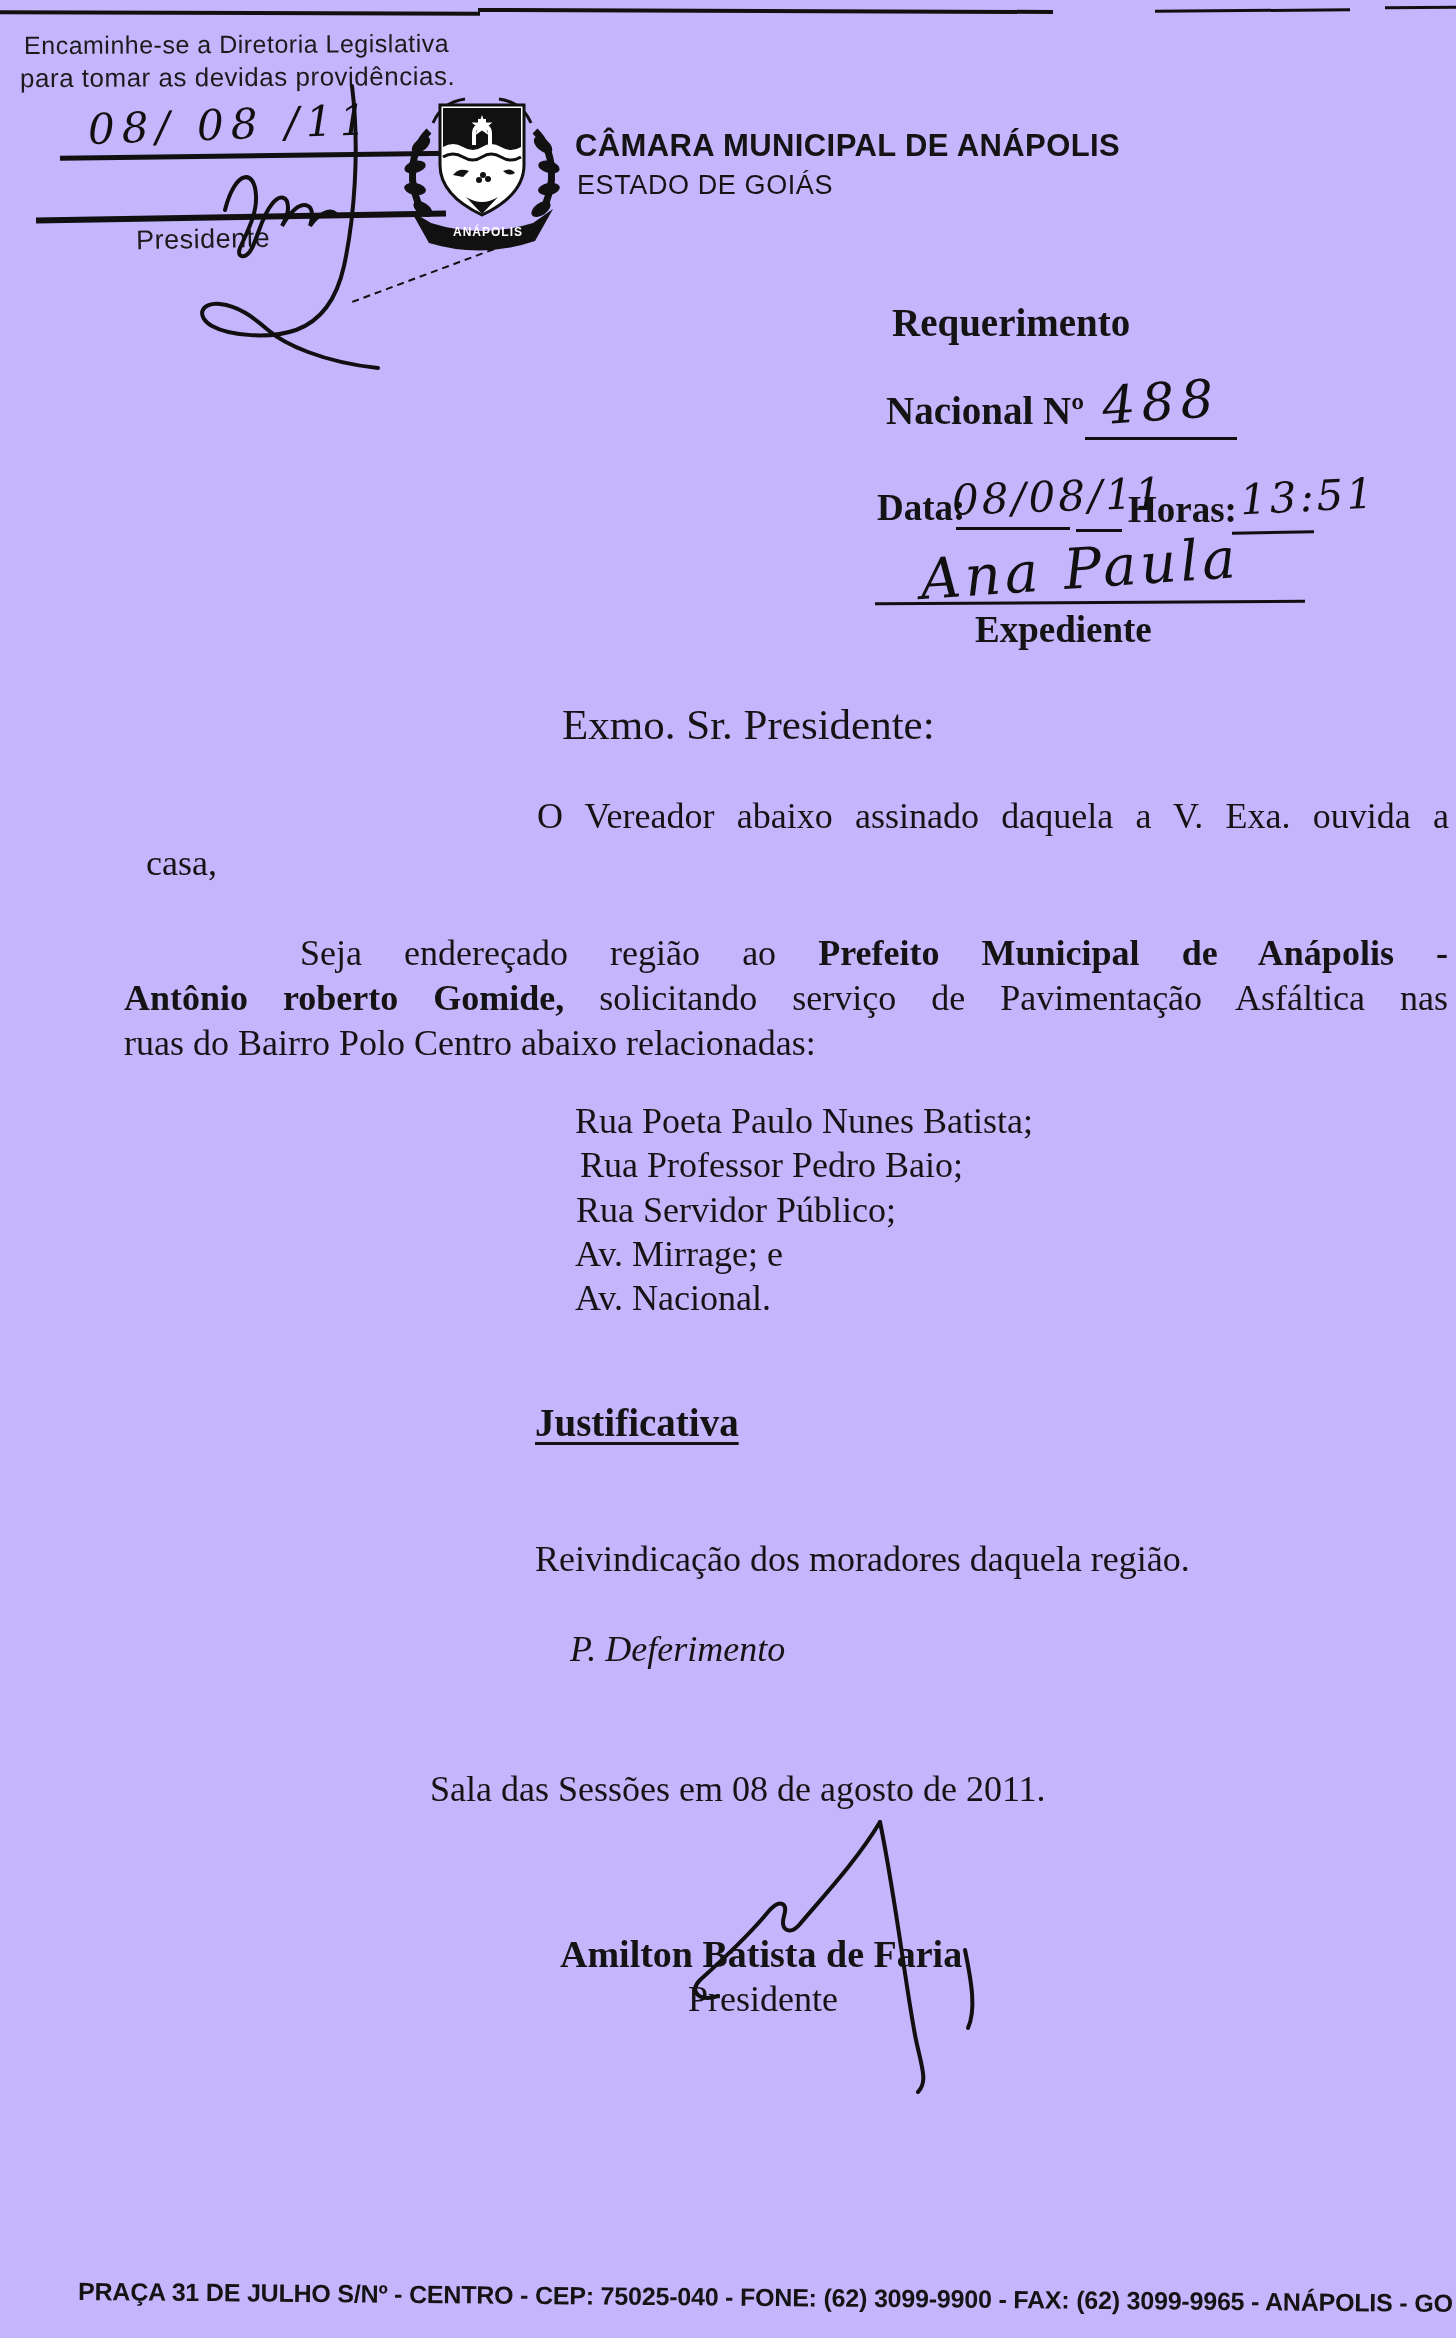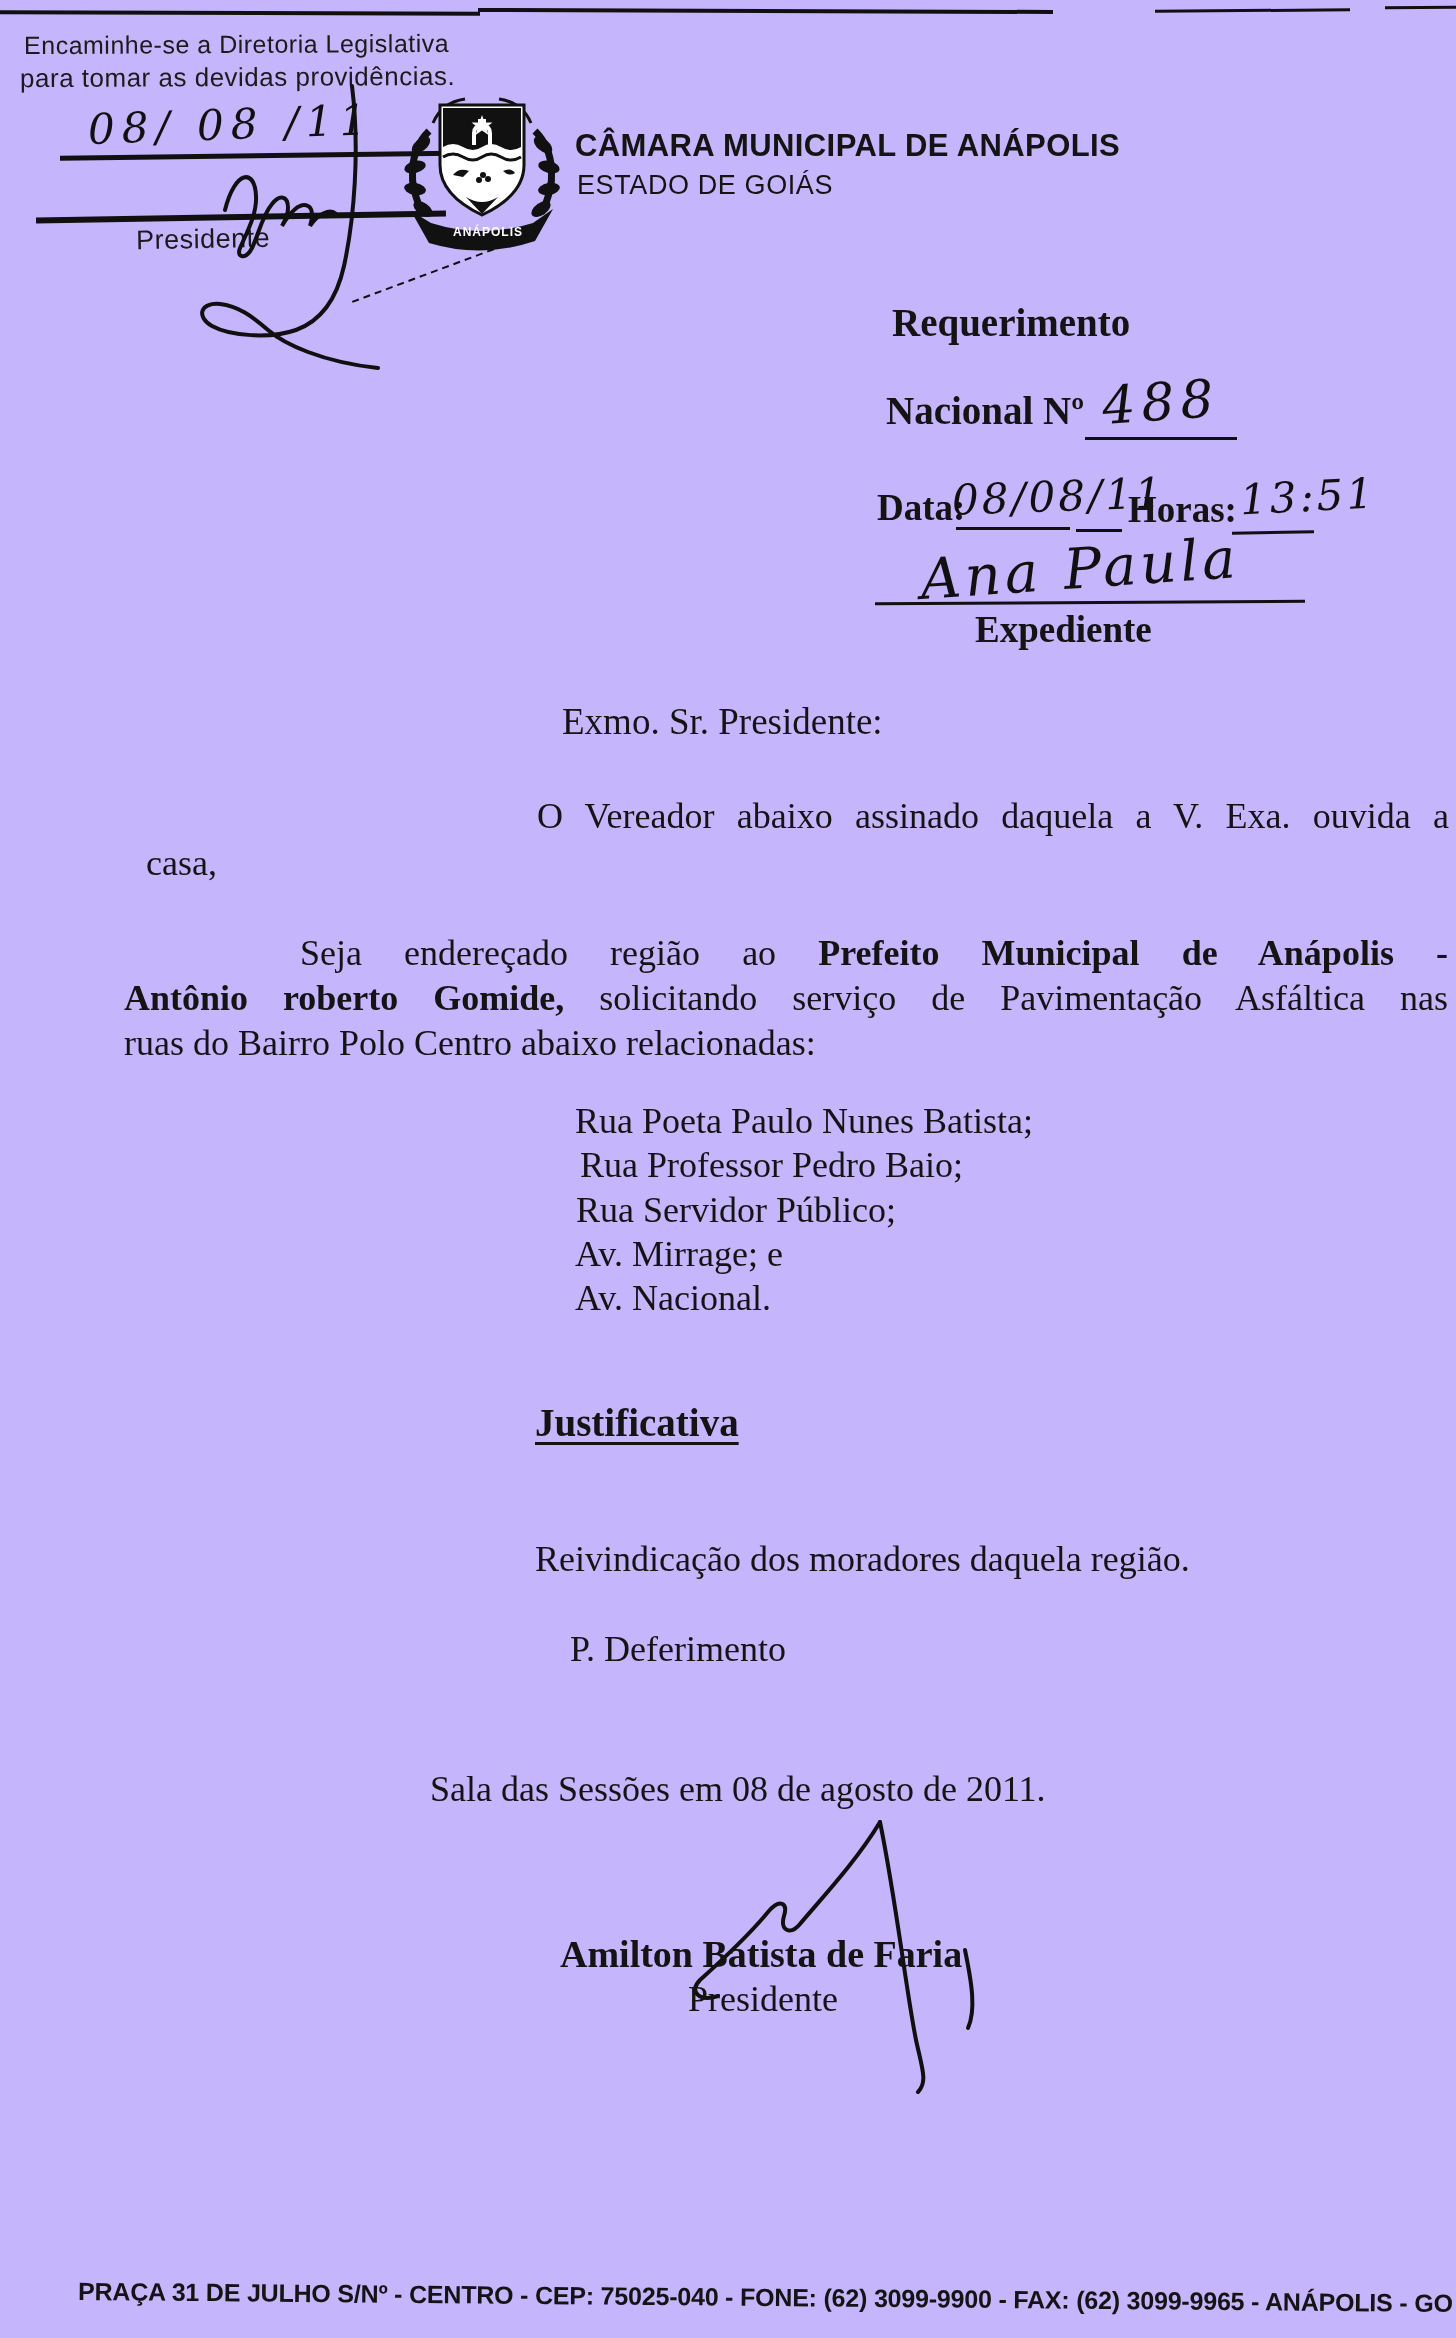--- a/index.html
+++ b/index.html
@@ -92,21 +92,21 @@
   <div class="rule" style="left:956px;top:527px;width:114px;height:3px;"></div>
   <div class="rule" style="left:1076px;top:529px;width:46px;height:3px;"></div>
   <div class="abs serif b" style="left:1128px;top:488px;font-size:37px;">Horas:</div>
   <div class="abs hw" style="left:1240px;top:472px;font-size:42px;letter-spacing:3px;transform:rotate(-3deg);">13:51</div>
   <div class="rule" style="left:1232px;top:531px;width:82px;height:3px;transform:rotate(-1deg);"></div>
 
   <div class="abs hw" style="left:920px;top:536px;font-size:56px;transform:rotate(-4deg);letter-spacing:4px;">Ana Paula</div>
   <div class="rule" style="left:875px;top:601px;width:430px;height:3px;transform:rotate(-0.3deg);"></div>
   <div class="abs serif b" style="left:975px;top:608px;font-size:37px;">Expediente</div>
 
-  <div class="abs serif" style="left:562px;top:700px;font-size:37px;">Exmo. Sr. Presidente:</div>
+  <div class="abs serif" style="left:562px;top:700px;font-size:43px;">Exmo. Sr. Presidente:</div>
 
   <div class="abs serif just" style="left:537px;top:795px;width:912px;font-size:36px;">
     <span>O Vereador abaixo assinado daquela a V. Exa. ouvida a</span>
   </div>
   <div class="abs serif" style="left:146px;top:842px;font-size:36px;">casa,</div>
 
   <div class="abs serif just" style="left:300px;top:932px;width:1148px;font-size:36px;">
     <span>Seja endereçado região ao</span>
     <span class="b">Prefeito Municipal de Anápolis -</span>
   </div>
@@ -117,21 +117,21 @@
   <div class="abs serif" style="left:124px;top:1022px;font-size:36px;">ruas do Bairro Polo Centro abaixo relacionadas:</div>
 
   <div class="abs serif" style="left:575px;top:1100px;font-size:36px;">Rua Poeta Paulo Nunes Batista;</div>
   <div class="abs serif" style="left:580px;top:1144px;font-size:36px;">Rua Professor Pedro Baio;</div>
   <div class="abs serif" style="left:576px;top:1189px;font-size:36px;">Rua Servidor Público;</div>
   <div class="abs serif" style="left:575px;top:1233px;font-size:36px;">Av. Mirrage; e</div>
   <div class="abs serif" style="left:575px;top:1277px;font-size:36px;">Av. Nacional.</div>
 
   <div class="abs serif b u" style="left:535px;top:1400px;font-size:39px;">Justificativa</div>
   <div class="abs serif" style="left:535px;top:1538px;font-size:36px;">Reivindicação dos moradores daquela região.</div>
-  <div class="abs serif" style="left:570px;top:1628px;font-size:36px;">P. Deferimento</div>
+  <div class="abs serif" style="left:570px;top:1628px;font-size:36px;font-style:italic;">P. Deferimento</div>
 
   <div class="abs serif" style="left:430px;top:1768px;font-size:36px;">Sala das Sessões em 08 de agosto de 2011.</div>
 
   <svg style="left:0;top:0;" width="1456" height="2338" viewBox="0 0 1456 2338">
     <path d="M880,1822 C896,1900 906,1990 916,2040 C922,2068 928,2082 918,2092" fill="none" stroke="#101010" stroke-width="4" stroke-linecap="round"></path>
     <path d="M880,1822 C856,1862 820,1900 800,1924 C790,1936 780,1930 784,1916 C788,1903 780,1898 768,1912 C750,1934 720,1962 700,1980 C688,1992 700,2002 718,1996" fill="none" stroke="#101010" stroke-width="4" stroke-linecap="round"></path>
     <path d="M965,1950 C972,1984 976,2010 968,2028" fill="none" stroke="#101010" stroke-width="4" stroke-linecap="round"></path>
   </svg>
 
   <div class="abs serif b" style="left:560px;top:1932px;font-size:38px;">Amilton Batista de Faria</div>

